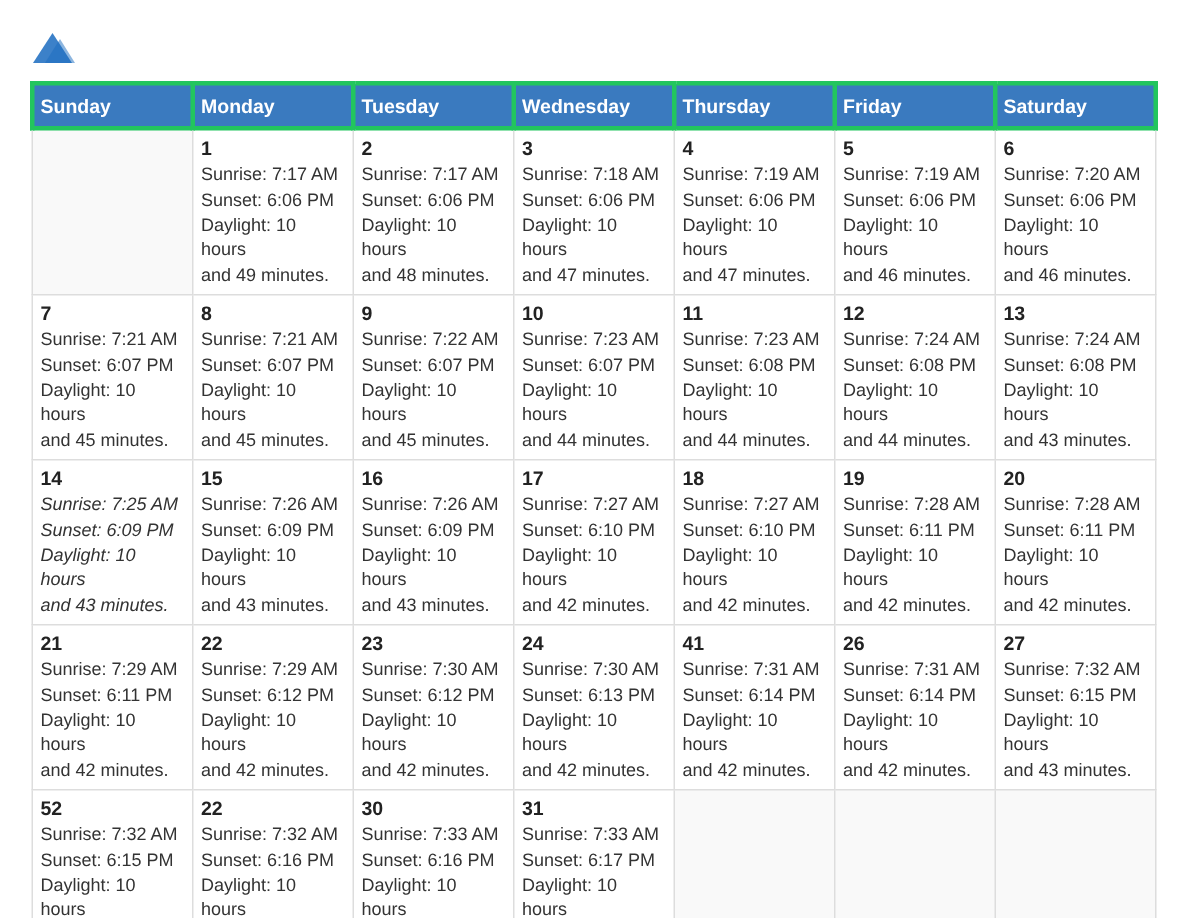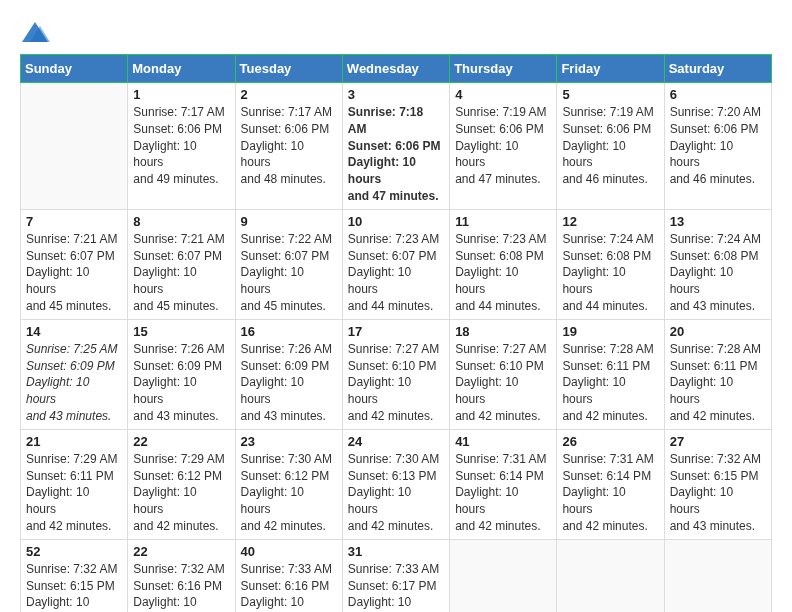--- a/index.html
+++ b/index.html
@@ -49,21 +49,21 @@
       border-collapse: collapse;
       table-layout: fixed;
     }
     th {
       background-color: #3a7abf;
       color: #fff;
       font-size: 13px;
       font-weight: bold;
       padding: 6px 4px;
       text-align: left;
-      border: 1px solid #22c55e;
+      border: 3px solid #22c55e;
     }
     td {
       border: 1px solid #ddd;
       vertical-align: top;
       padding: 4px 5px;
       font-size: 11px;
       color: #333;
       height: 88px;
       background: #fff;
     }
@@ -127,21 +127,21 @@
         </td>
         <td>
           <span class="day-number">2</span>
           <div class="day-info" style="white-space: pre-line;">Sunrise: 7:17 AM
 Sunset: 6:06 PM
 Daylight: 10 hours
 and 48 minutes.</div>
         </td>
         <td>
           <span class="day-number">3</span>
-          <div class="day-info" style="white-space: pre-line; font-weight: bold;">Sunrise: 7:18 AM
+          <div class="day-info" style="white-space: pre-line;">Sunrise: 7:18 AM
 Sunset: 6:06 PM
 Daylight: 10 hours
 and 47 minutes.</div>
         </td>
         <td>
           <span class="day-number">4</span>
           <div class="day-info" style="white-space: pre-line;">Sunrise: 7:19 AM
 Sunset: 6:06 PM
 Daylight: 10 hours
 and 47 minutes.</div>
@@ -323,21 +323,21 @@
 and 43 minutes.</div>
         </td>
         <td>
           <span class="day-number">22</span>
           <div class="day-info" style="white-space: pre-line;">Sunrise: 7:32 AM
 Sunset: 6:16 PM
 Daylight: 10 hours
 and 43 minutes.</div>
         </td>
         <td>
-          <span class="day-number">40</span>
+          <span class="day-number">30</span>
           <div class="day-info" style="white-space: pre-line;">Sunrise: 7:33 AM
 Sunset: 6:16 PM
 Daylight: 10 hours
 and 43 minutes.</div>
         </td>
         <td>
           <span class="day-number">31</span>
           <div class="day-info" style="white-space: pre-line;">Sunrise: 7:33 AM
 Sunset: 6:17 PM
 Daylight: 10 hours

